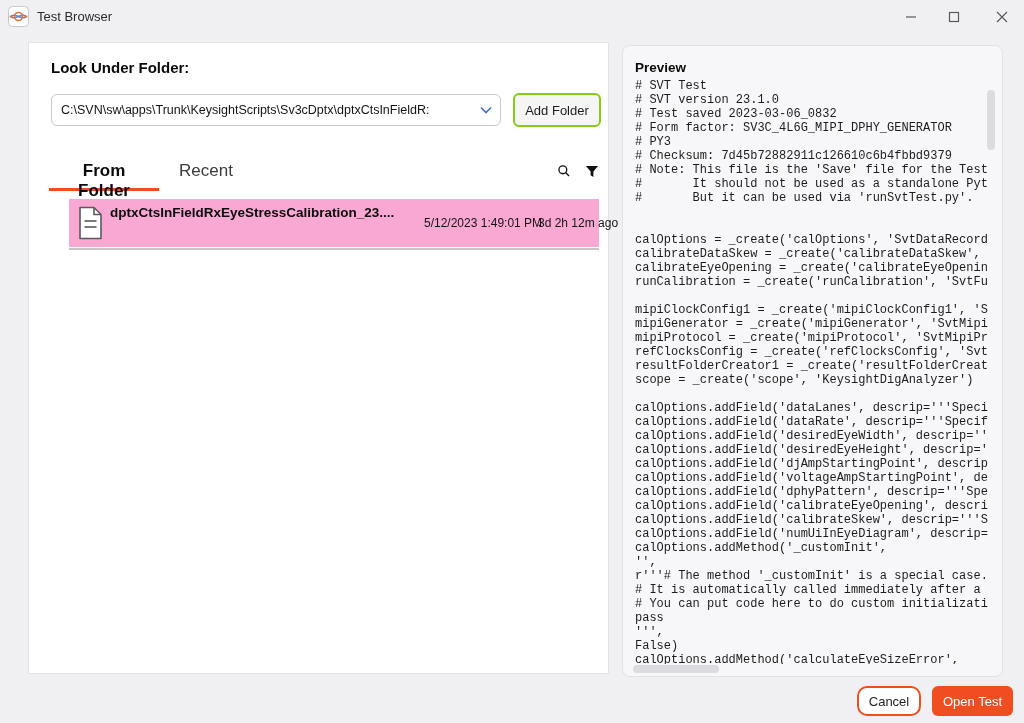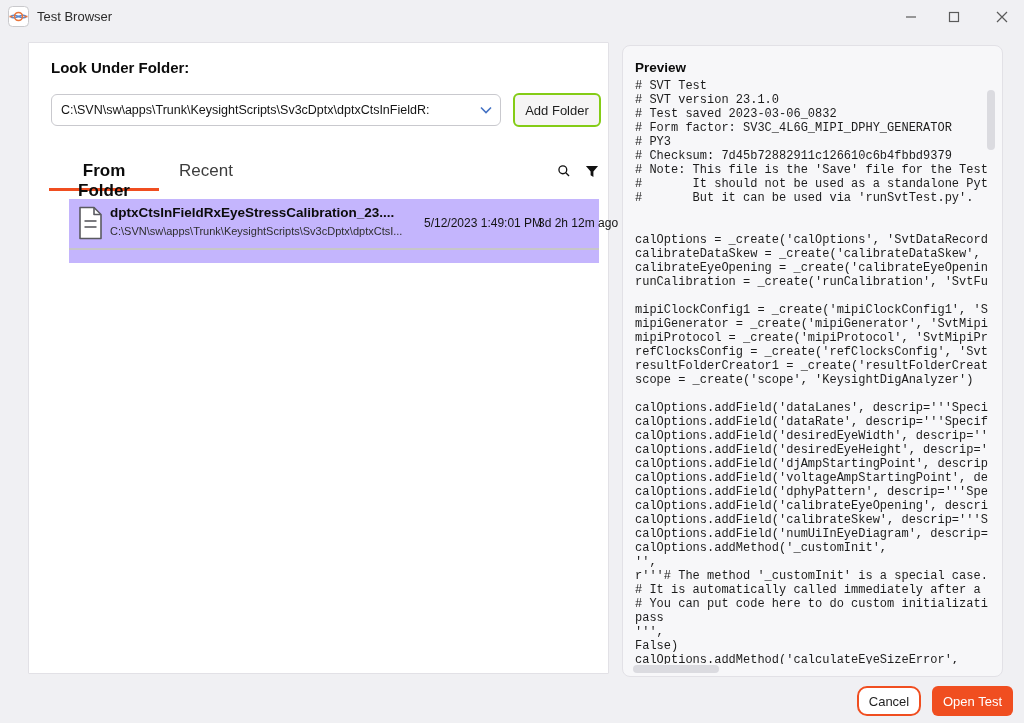--- a/index.html
+++ b/index.html
@@ -27,22 +27,22 @@
   .tab{position:absolute;top:112px;height:36px;background:transparent;border:none;
     font-family:"Liberation Sans",sans-serif;font-size:17px;color:#3d3d3d;
     display:flex;align-items:flex-start;justify-content:center;padding-top:6px;box-sizing:border-box;}
   #tab-from-folder{left:20px;width:110px;font-weight:700;color:#0b0b0b;
     border-bottom:3px solid #F04E20;}
   #tab-recent{left:145px;width:64px;}
   .icon-btn{position:absolute;top:115px;width:26px;height:26px;background:transparent;
     border:none;display:flex;align-items:center;justify-content:center;color:#111;}
   #search-btn{left:522px;} #filter-btn{left:550px;}
   
-  #file-row{position:absolute;left:40px;top:156px;width:530px;height:64px;
-    background:#c4b5fd;}
+  #file-row{position:absolute;left:40px;top:156px;width:530px;height:48px;
+    background:#f9a8d4;}
   #file-row .doc{position:absolute;left:9px;top:7px;}
   #file-title{position:absolute;left:41px;top:6px;font-size:13.5px;font-weight:700;
     color:#0c0c0c;white-space:nowrap;}
   #file-path{position:absolute;left:41px;top:26px;font-size:11px;color:#2e2e2e;white-space:nowrap;}
   #file-date{position:absolute;left:355px;top:17px;font-size:12px;color:#141414;white-space:nowrap;}
   #file-ago{position:absolute;left:469px;top:17px;font-size:12px;color:#141414;white-space:nowrap;}
   #row-divider{position:absolute;left:40px;top:205px;width:530px;height:2px;background:#C7C6C9;}
   
   #preview-panel{position:absolute;left:622px;top:45px;width:381px;height:632px;
     background:#F7F7F9;border:1px solid #E2E1E6;border-radius:8px;box-sizing:border-box;}
@@ -126,21 +126,20 @@
   <div id="file-row">
     <span class="doc">
       <svg width="25" height="34" viewBox="0 0 25 34">
         <path d="M2 1.5 H16 L23 8.5 V32.5 H2 Z" fill="#fff" stroke="#5a5a60" stroke-width="1.6" stroke-linejoin="round"></path>
         <path d="M16 1.5 V8.5 H23" fill="none" stroke="#5a5a60" stroke-width="1.6" stroke-linejoin="round"></path>
         <line x1="6.5" y1="15" x2="18.5" y2="15" stroke="#5a5a60" stroke-width="1.6"></line>
         <line x1="6.5" y1="21" x2="18.5" y2="21" stroke="#5a5a60" stroke-width="1.6"></line>
       </svg>
     </span>
     <span id="file-title">dptxCtsInFieldRxEyeStressCalibration_23....</span>
-    <span id="file-path">C:\SVN\sw\apps\Trunk\KeysightScripts\Sv3cDptx\dptxCtsI...</span>
     <span id="file-date">5/12/2023 1:49:01 PM</span>
     <span id="file-ago">3d 2h 12m ago</span>
   </div>
   <div id="row-divider"></div>
 </div>
 
 <div id="preview-panel">
   <div id="preview-title">Preview</div>
   <pre id="preview-code"># SVT Test
 # SVT version 23.1.0

